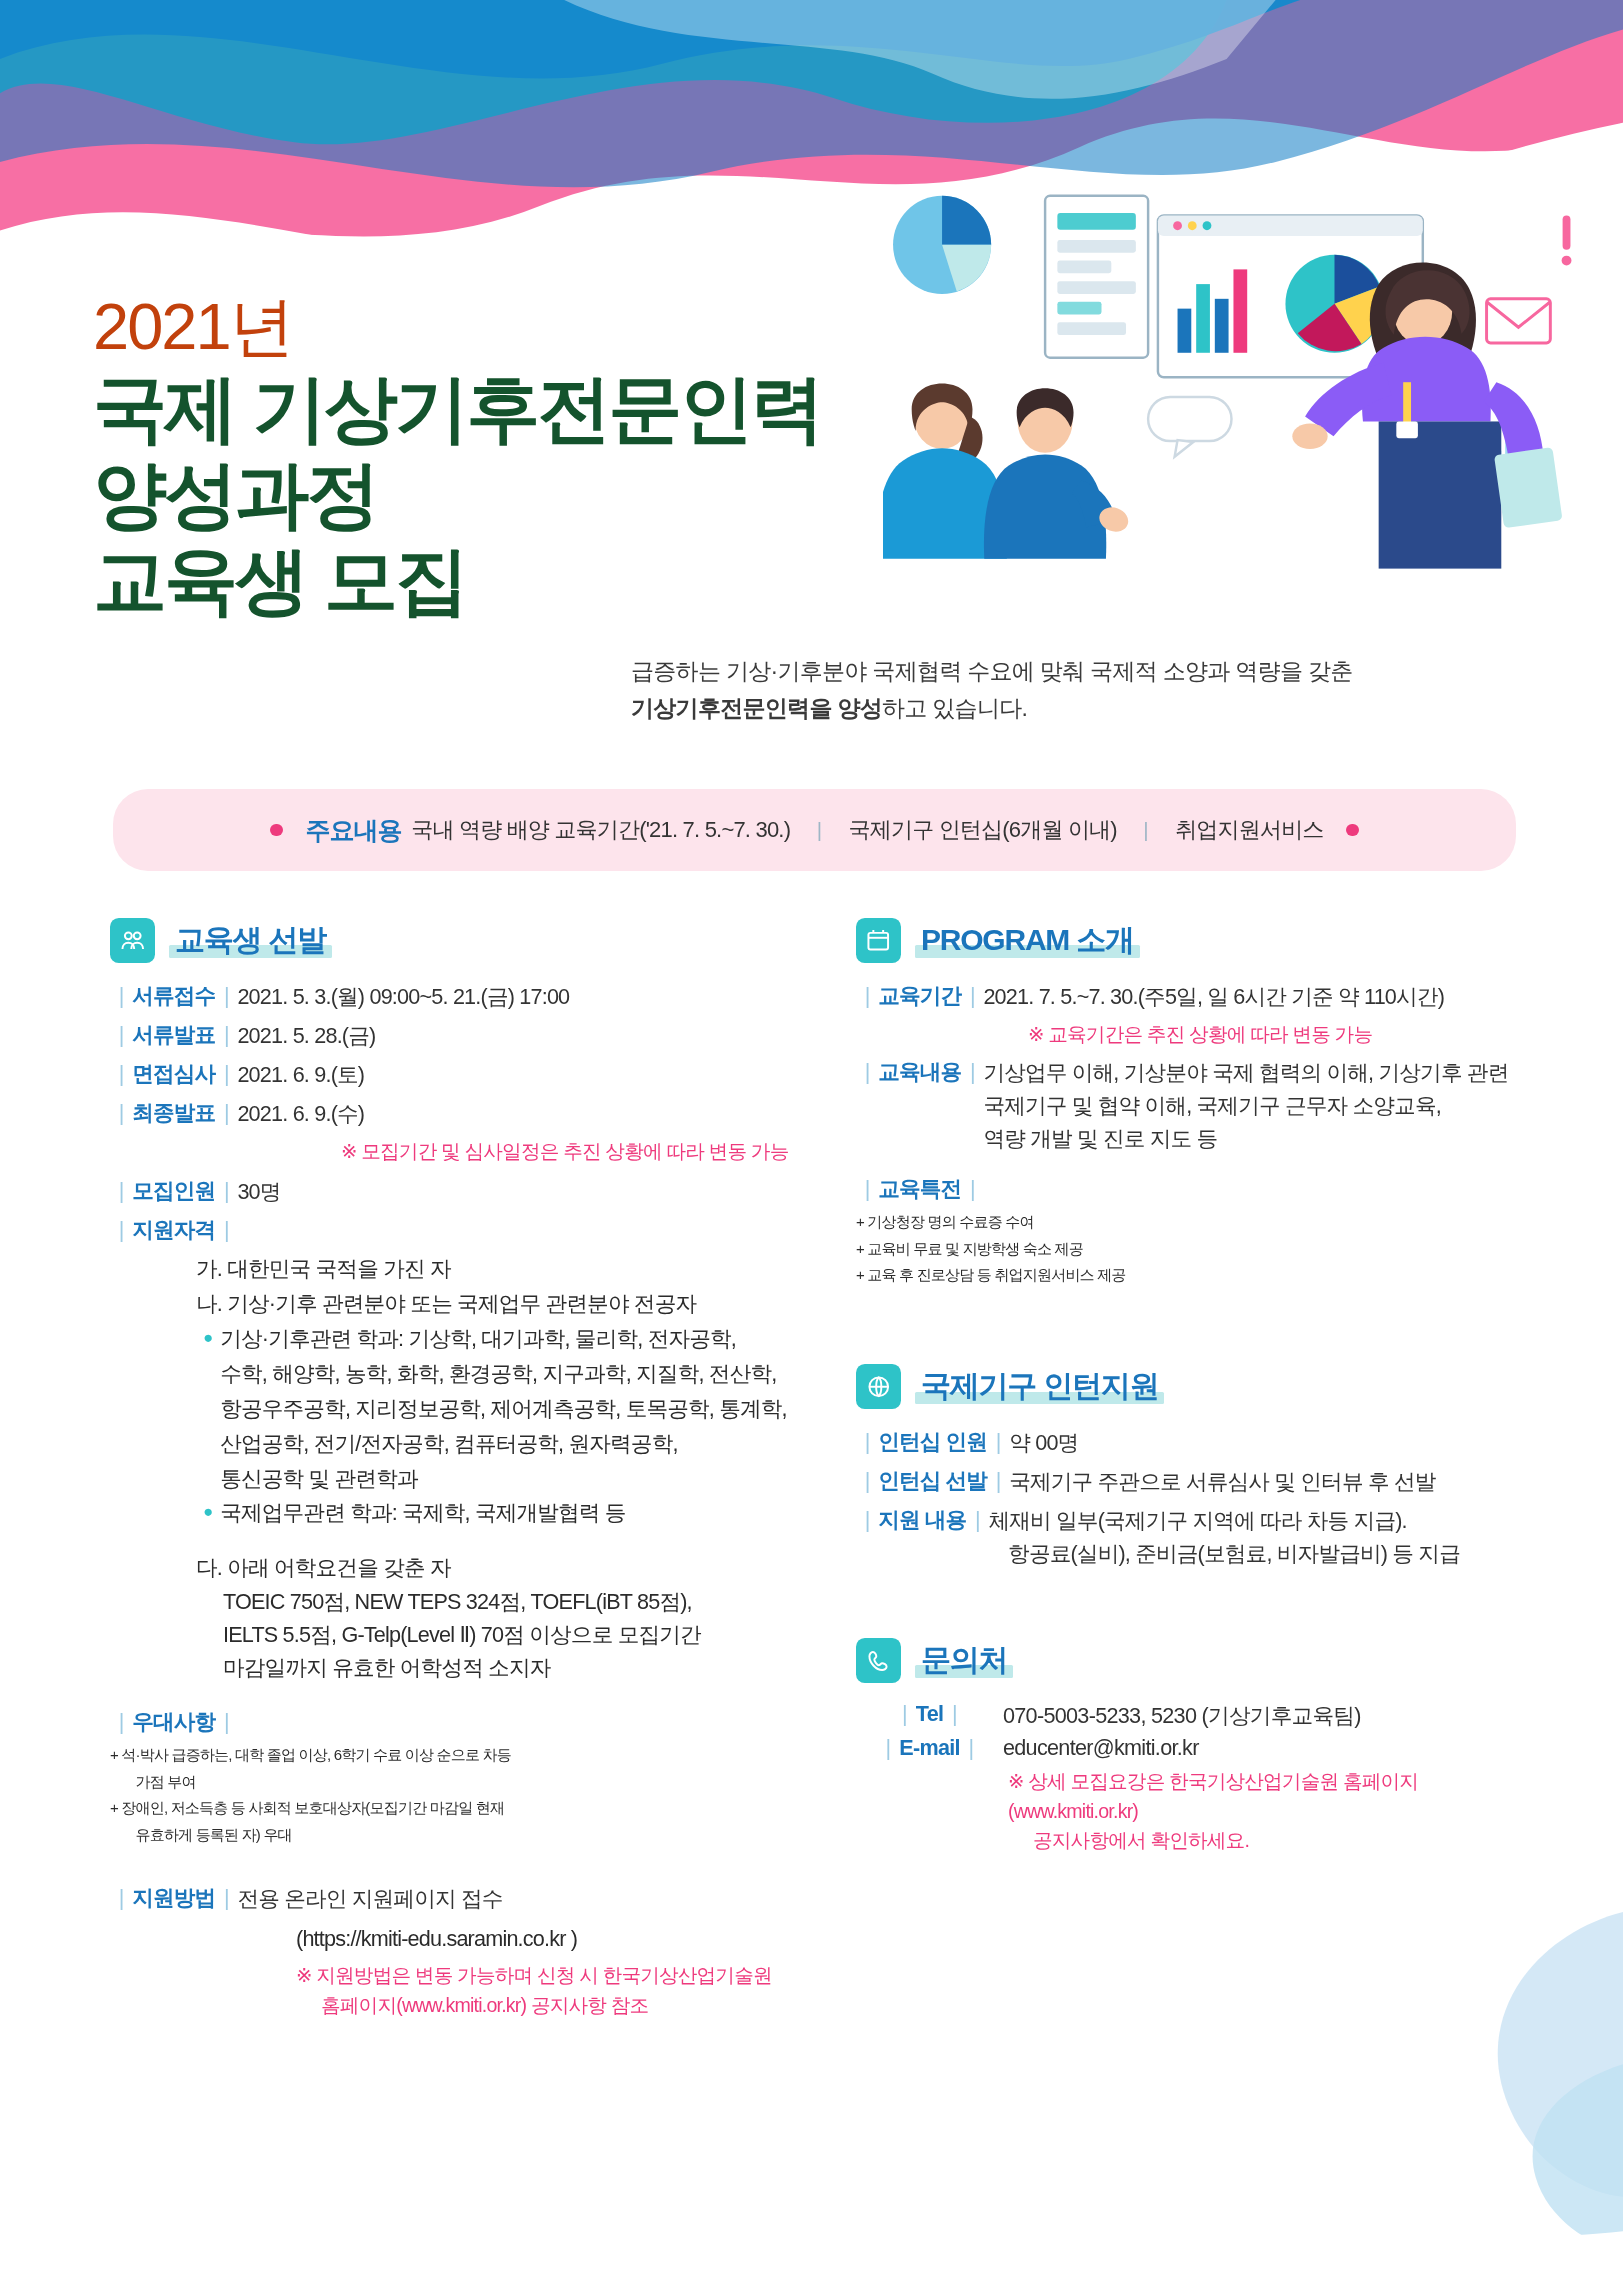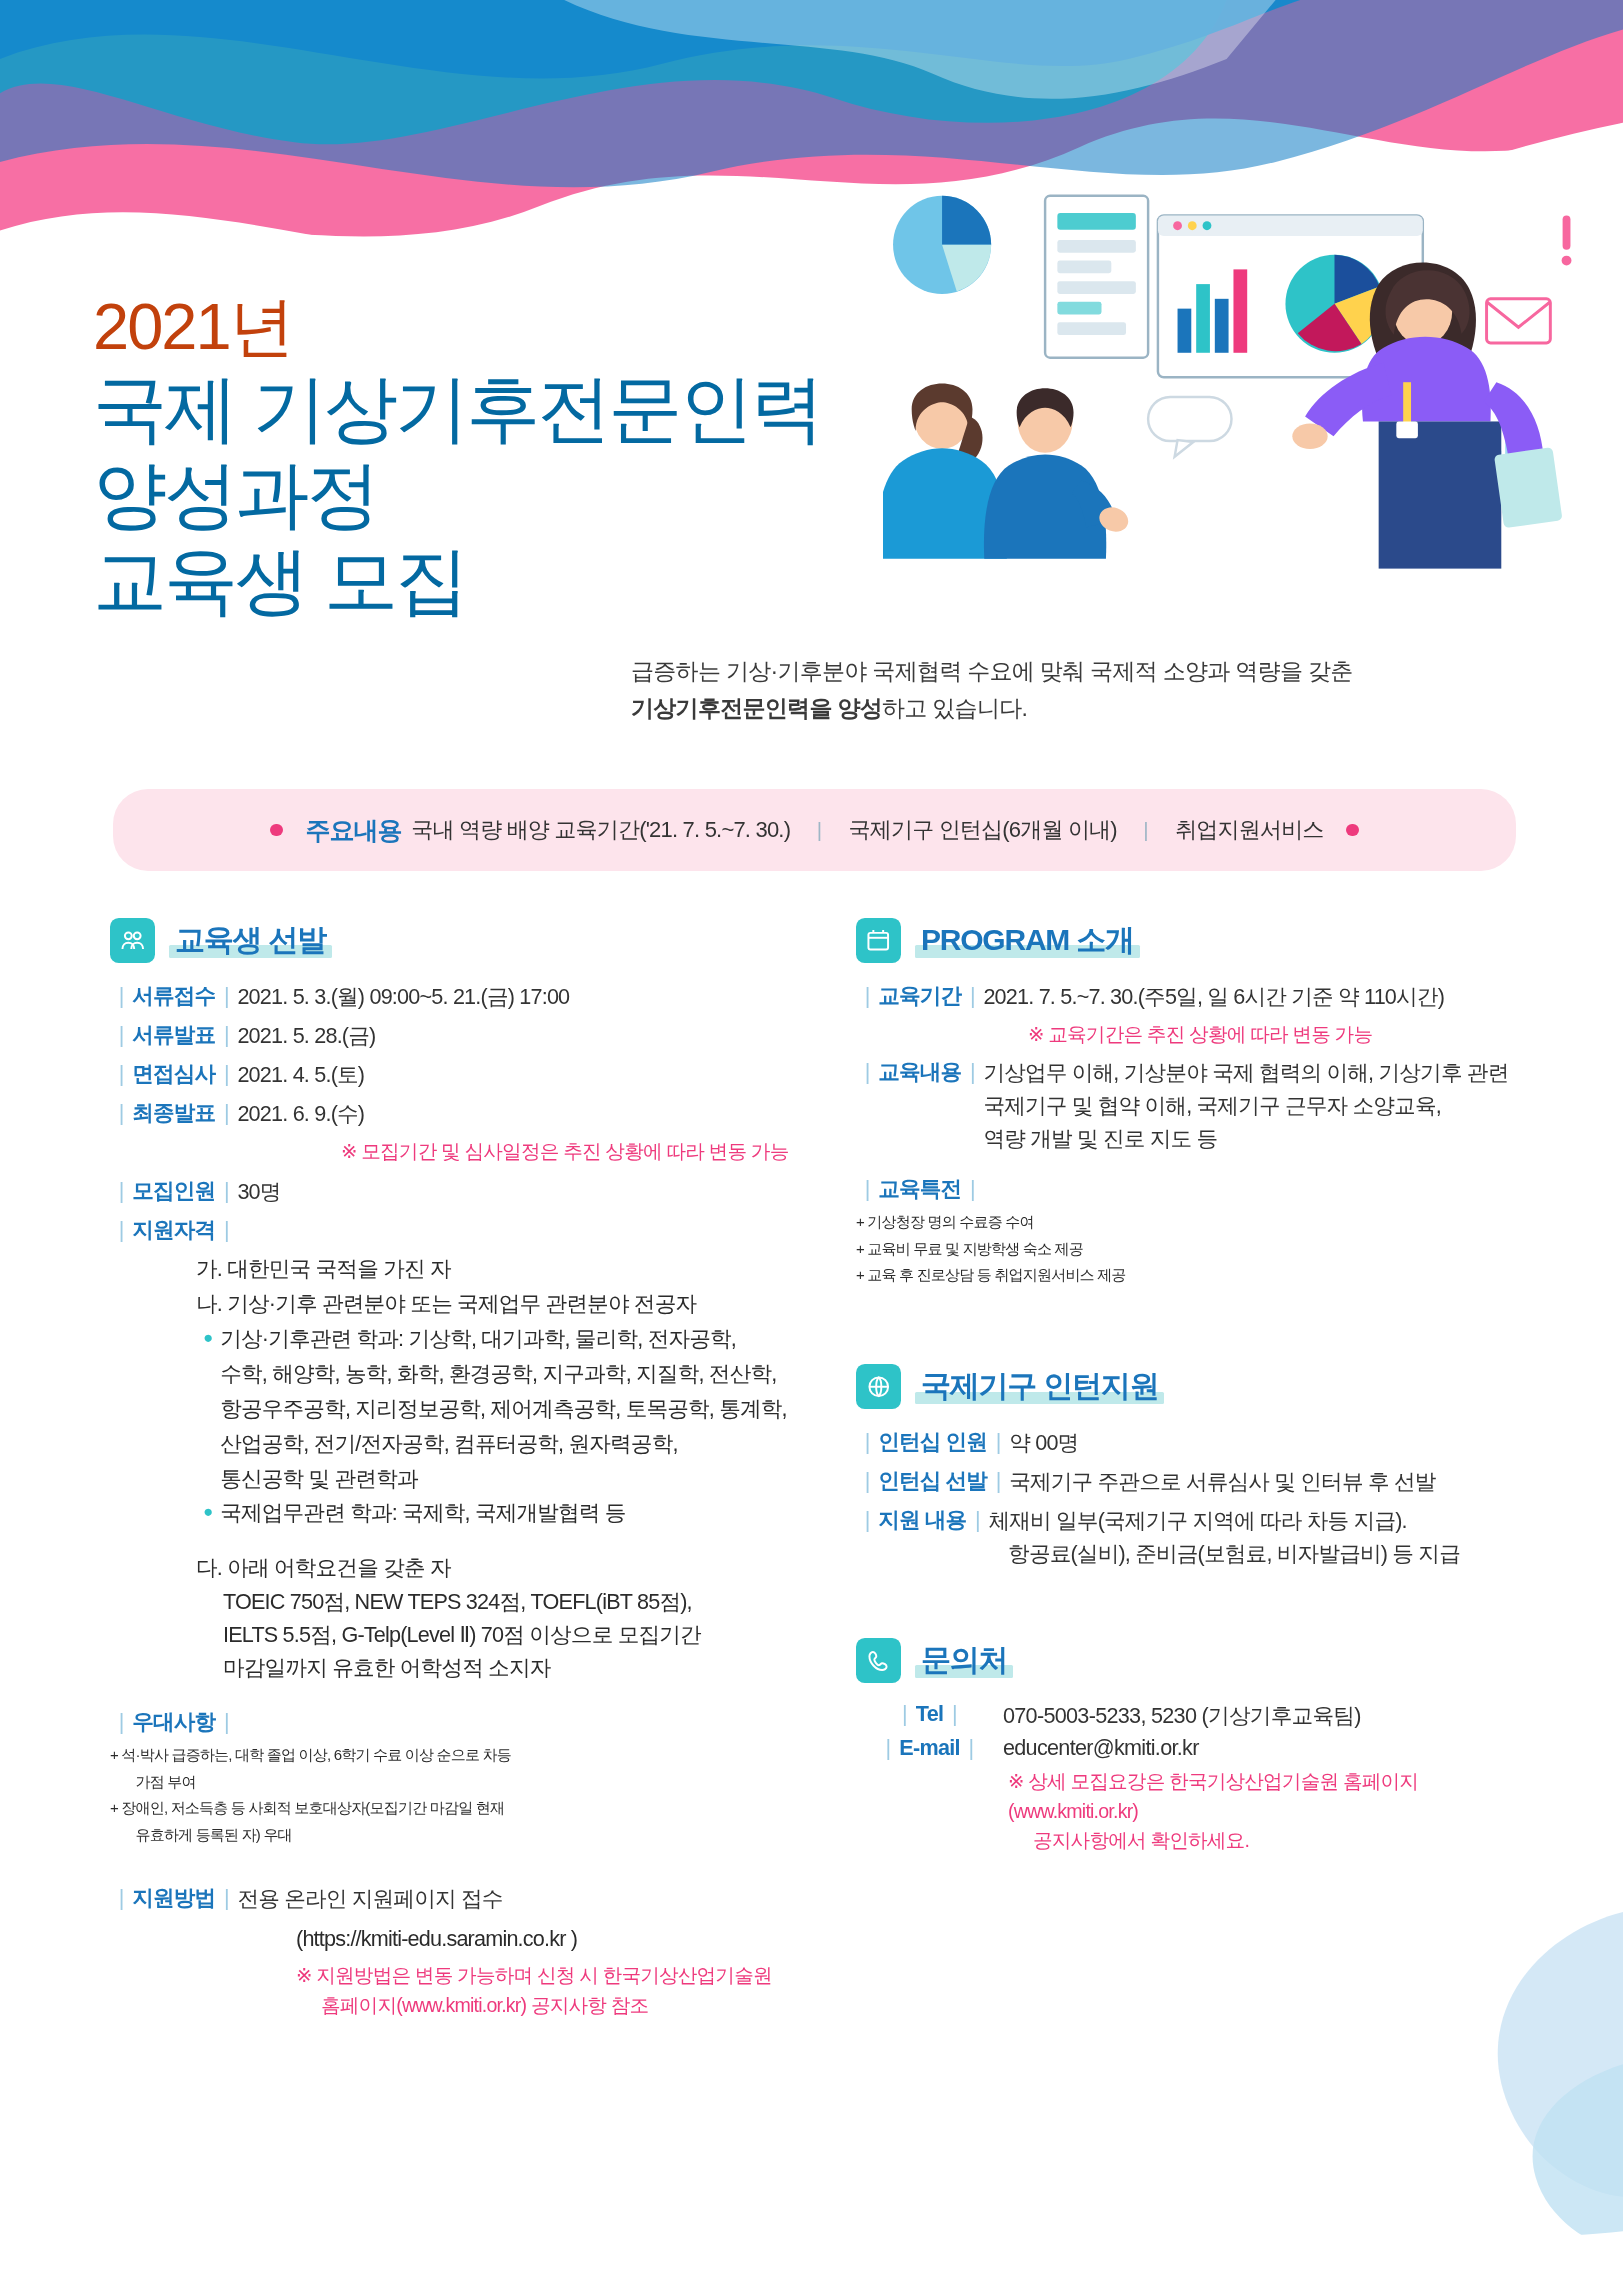--- a/index.html
+++ b/index.html
@@ -15,21 +15,21 @@
 
   
   #deco-top { position:absolute; left:0; top:0; width:1623px; height:579px; z-index:0; }
   #deco-bottom { position:absolute; left:0; bottom:0; width:1623px; height:442px; z-index:0; }
 
   .content { position:relative; z-index:3; }
 
   
   #title-block { position:absolute; left:93px; top:294px; width:981px; }
   #year { font-size:65px; color:#c2410c; letter-spacing:-2px; line-height:1.0; font-weight:400; }
-  .title-line { font-size:74px; font-weight:normal; color:#0369a1; line-height:1.16; letter-spacing:-2.9px; }
+  .title-line { font-size:74px; font-weight:bold; color:#14532d; line-height:1.16; letter-spacing:-2.9px; }
   #title-l1 { margin-top:6.9px; }
 
   #subtitle { position:absolute; left:631px; top:653px; width:883px; font-size:23px; line-height:1.62; color:#3a3a3a; letter-spacing:-0.7px; }
   #subtitle b { font-weight:bold; }
 
   
   #keybar {
     position:absolute; left:113px; top:789px; width:1403px; height:82px;
     background:#fde4ec; border-radius:35px;
     display:flex; align-items:center; justify-content:center; gap:0;
@@ -244,21 +244,21 @@
           <span class="bar">|</span>
         </span>
       <span class="val">2021. 5. 28.(금)</span>
     </div>
     <div class="row">
       <span class="lab">
           <span class="bar">|</span>
           <span>면접심사</span>
           <span class="bar">|</span>
         </span>
-      <span class="val">2021. 4. 5.(토)</span>
+      <span class="val">2021. 6. 9.(토)</span>
     </div>
     <div class="row">
       <span class="lab">
           <span class="bar">|</span>
           <span>최종발표</span>
           <span class="bar">|</span>
         </span>
       <span class="val">2021. 6. 9.(수)</span>
     </div>
 

